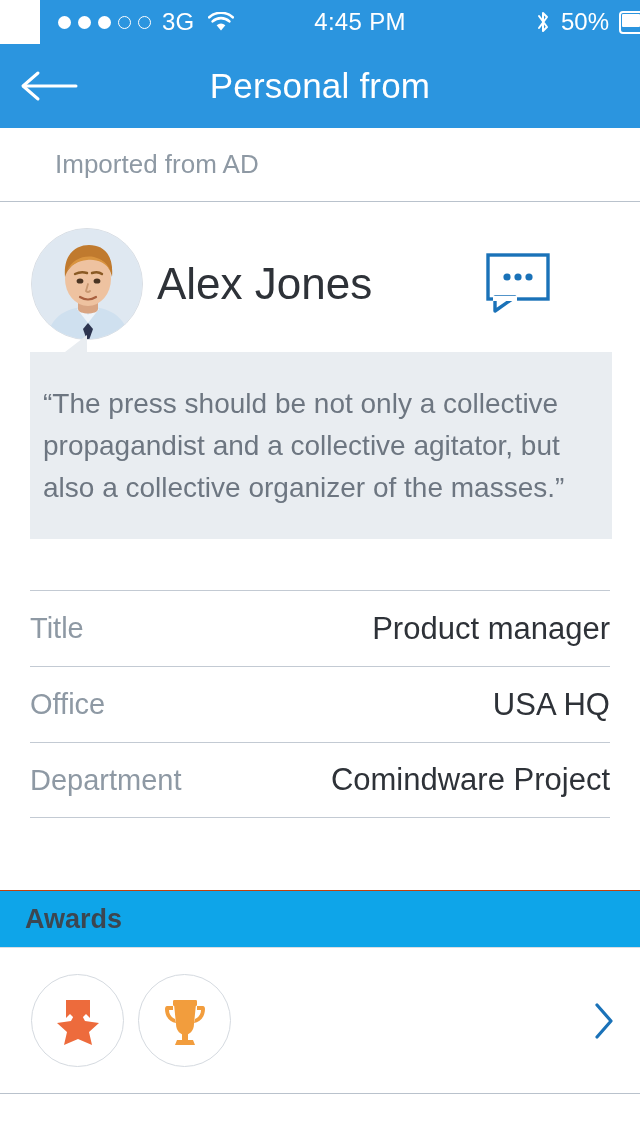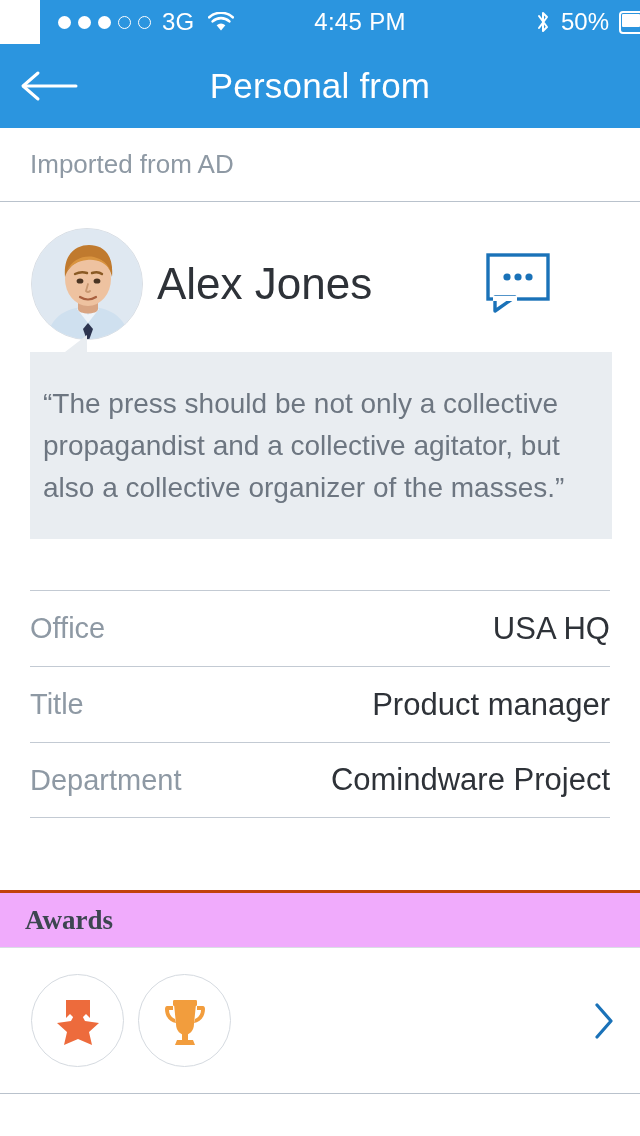--- a/index.html
+++ b/index.html
@@ -49,21 +49,21 @@
   }
   .nav-title {
     position:absolute; left:0; top:0; width:640px; height:84px;
     display:flex; align-items:center; justify-content:center;
     color:#fff; font-size:35px; font-weight:400; letter-spacing:0.2px;
   }
 
   
   .source-row {
     position:absolute; top:128px; left:0; width:640px; height:73px;
-    display:flex; align-items:center;
+    display:flex; align-items:center;padding-left:25px;
   }
   .source-text { padding-left:30px; font-size:26px; color:#8E99A4; }
   .rule-full { position:absolute; left:0; width:640px; height:1px; background:#B9C2CC; }
 
   
   .profile { position:absolute; top:228px; left:0; width:576px; height:115px; }
   .avatar {
     position:absolute; left:31px; top:0; width:112px; height:112px;
     border-radius:50%; border:1px solid #D9DEE4; overflow:hidden; background:#e8eef5;
   }
@@ -95,23 +95,23 @@
     display:flex; align-items:center; justify-content:space-between;
     border-top:1px solid #C3CAD3;
   }
   .info-row:last-child { border-bottom:1px solid #C3CAD3; }
   .info-label { font-size:29px; color:#8E99A4; }
   .info-value { font-size:31px; color:#2E3238; text-align:right; }
 
   
   .awards-header {
     position:absolute; top:890px; left:0; width:640px; height:58px;
-    background:#f0abfc;
-    border-top:3px solid #c2410c; border-bottom:1px solid #D9DEE4;
-    display:flex; align-items:center;font-family:Liberation Serif, serif;
+    background:#0ea5e9;
+    border-top:1px solid #c2410c; border-bottom:1px solid #D9DEE4;
+    display:flex; align-items:center;
   }
   .awards-title { padding-left:25px; font-size:27px; font-weight:bold; color:#3C4650; }
   .awards-row {
     position:absolute; top:948px; left:0; width:640px; height:145px;
     display:flex; align-items:center;
   }
   .badges { display:flex; align-items:center; gap:14px; padding-left:31px; }
   .badge {
     width:93px; height:93px; border-radius:50%; border:1px solid #D5DAE0;
     display:flex; align-items:center; justify-content:center; background:#fff;
@@ -218,26 +218,26 @@
 
   <div class="quote-wrap">
     <span class="quote-notch"></span>
     <div class="quote-box">
       <div class="quote-text">“The press should be not only a collective propagandist and a collective agitator, but also a collective organizer of the masses.”</div>
     </div>
   </div>
 
   <div class="info">
     <div class="info-row">
+      <span class="info-label">Title</span>
+      <span class="info-value">Product manager</span>
+    </div>
+    <div class="info-row">
       <span class="info-label">Office</span>
       <span class="info-value">USA HQ</span>
-    </div>
-    <div class="info-row">
-      <span class="info-label">Title</span>
-      <span class="info-value">Product manager</span>
     </div>
     <div class="info-row">
       <span class="info-label">Department</span>
       <span class="info-value">Comindware Project</span>
     </div>
   </div>
 
   <div class="awards-header">
     <span class="awards-title">Awards</span>
   </div>

